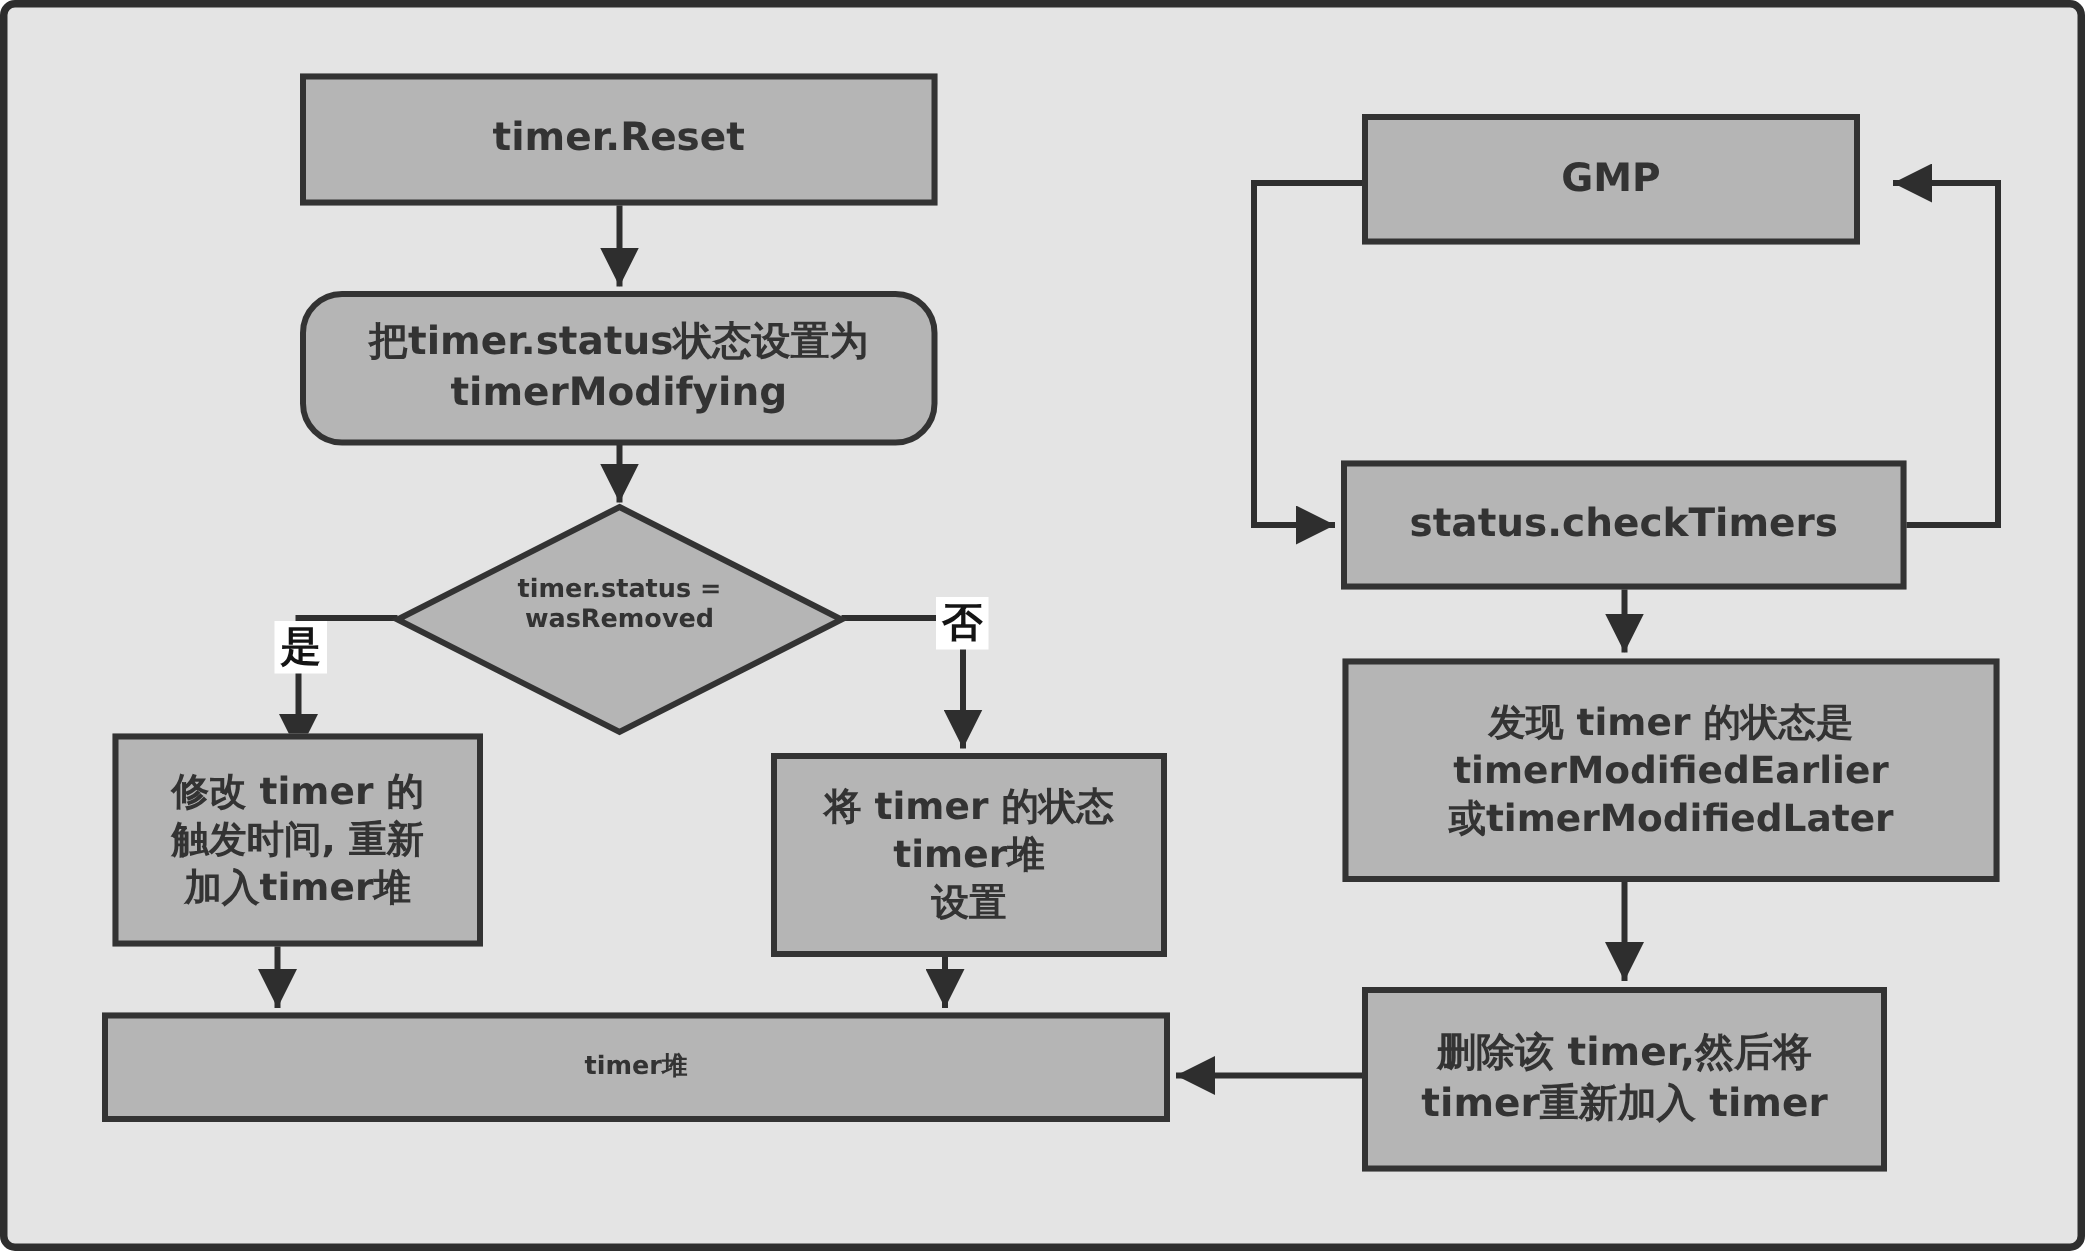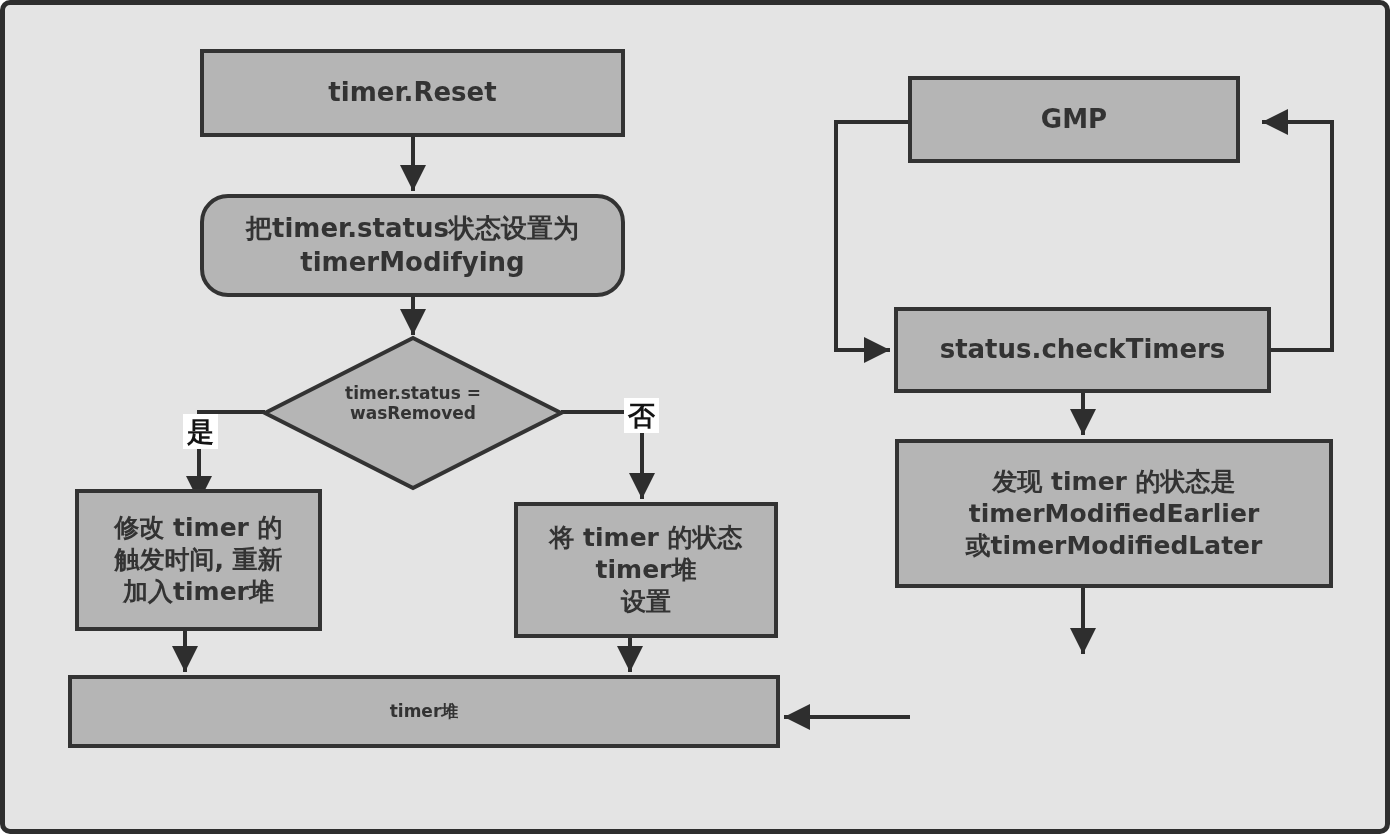--- a/index.html
+++ b/index.html
@@ -93,18 +93,20 @@
   <div class="node" style="left:63px;top:670px;width:712px;height:73px;font-size:17px;">timer堆</div>
 
   <div class="node" style="left:903px;top:71px;width:332px;height:87px;">GMP</div>
 
   <div class="node" style="left:889px;top:302px;width:377px;height:86px;">status.checkTimers</div>
 
   <div class="node small" style="left:890px;top:434px;width:438px;height:149px;">发现 timer 的状态是
 timerModifiedEarlier
 或timerModifiedLater</div>
 
+  <div class="node" style="left:903px;top:653px;width:350px;height:123px;">删除该 timer,然后将
+timer重新加入 timer</div>
 
   <div class="edge-label" style="left:178px;top:409px;">是</div>
 
   <div class="edge-label" style="left:619px;top:393px;">否</div>
 
 </div>
 
 </body></html>

